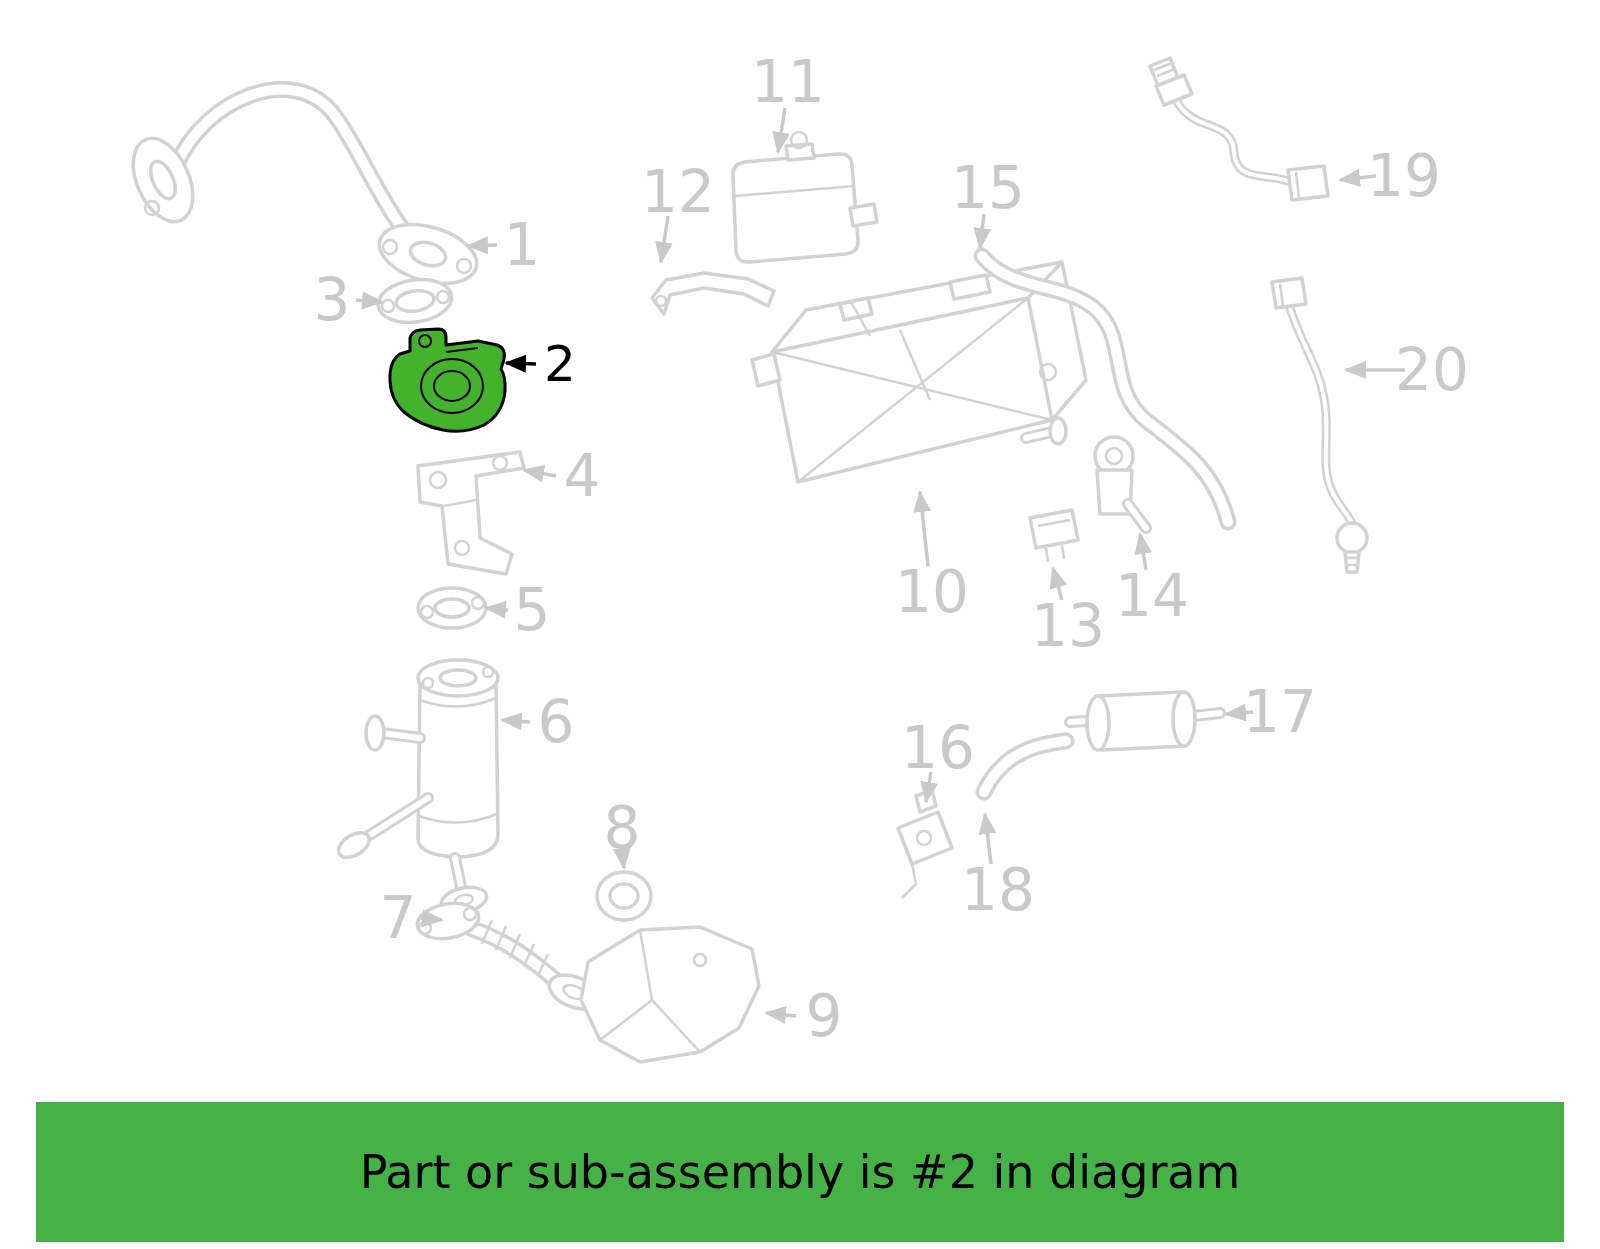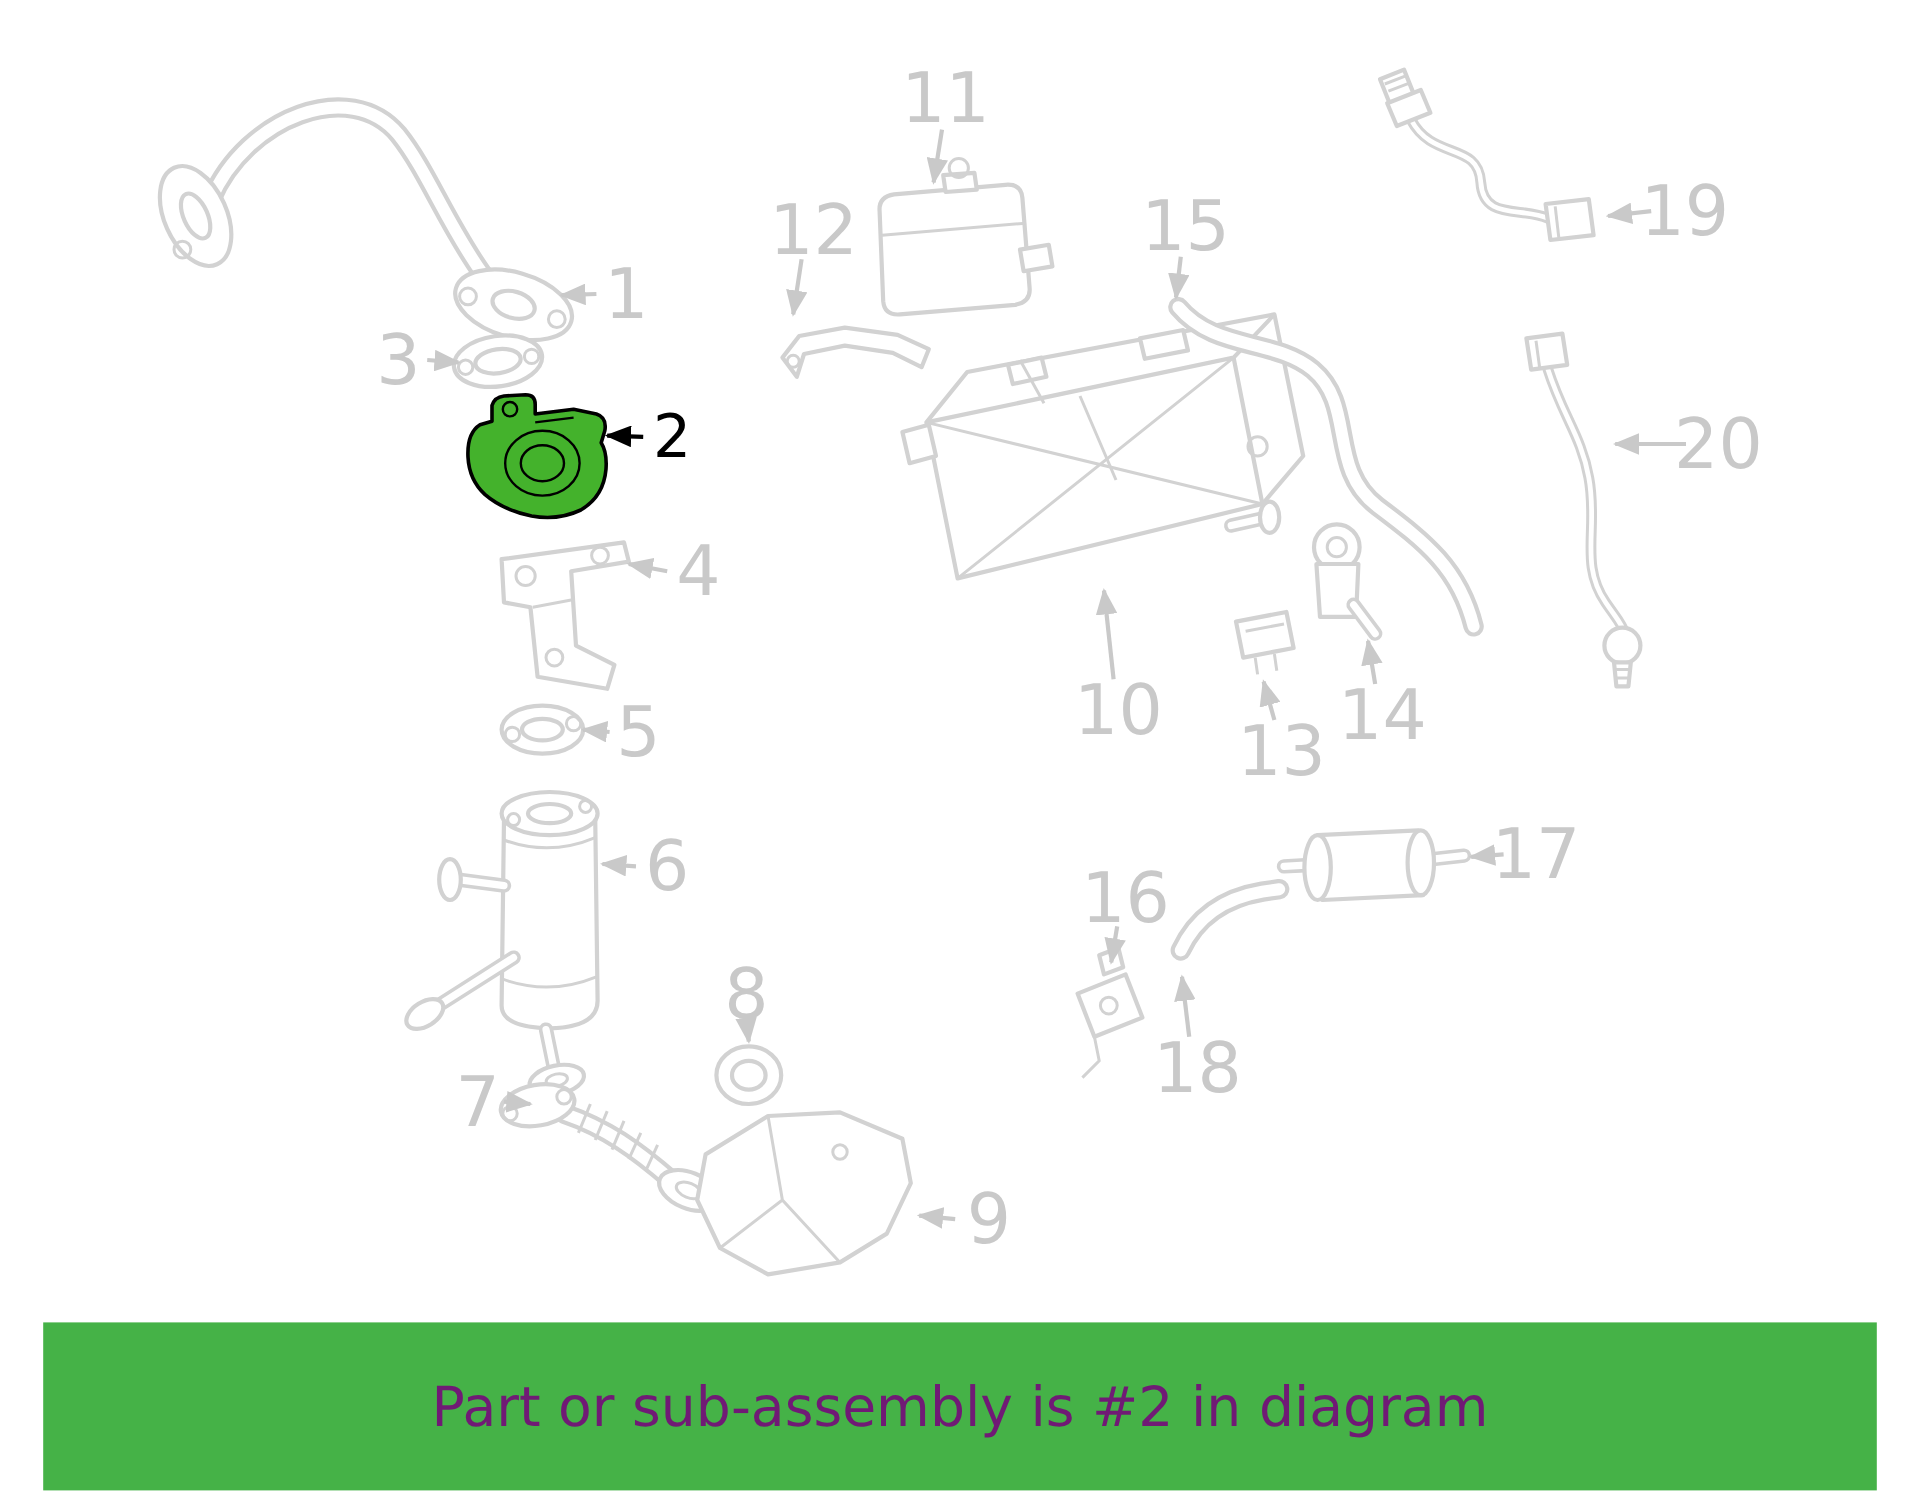--- a/index.html
+++ b/index.html
@@ -257,16 +257,16 @@
         <text x="1280" y="712" class="num">17</text>
         <line x1="991" y1="864" x2="985" y2="814" class="arrow" marker-end="url(#ah-g)"></line>
         <text x="998" y="890" class="num">18</text>
         <line x1="1376" y1="176" x2="1340" y2="180" class="arrow" marker-end="url(#ah-g)"></line>
         <text x="1404" y="176" class="num">19</text>
         <line x1="1405" y1="370" x2="1346" y2="370" class="arrow" marker-end="url(#ah-g)"></line>
         <text x="1432" y="370" class="num">20</text>
       </g>
   </svg>
 
-  <div class="banner" style="background: rgb(69, 178, 71); color: #701a75;">
+  <div class="banner" style="background: rgb(69, 178, 71); color: #000000;">
     <div>Part or sub-assembly is #2 in diagram</div>
   </div>
 </div>
 
 </body></html>

